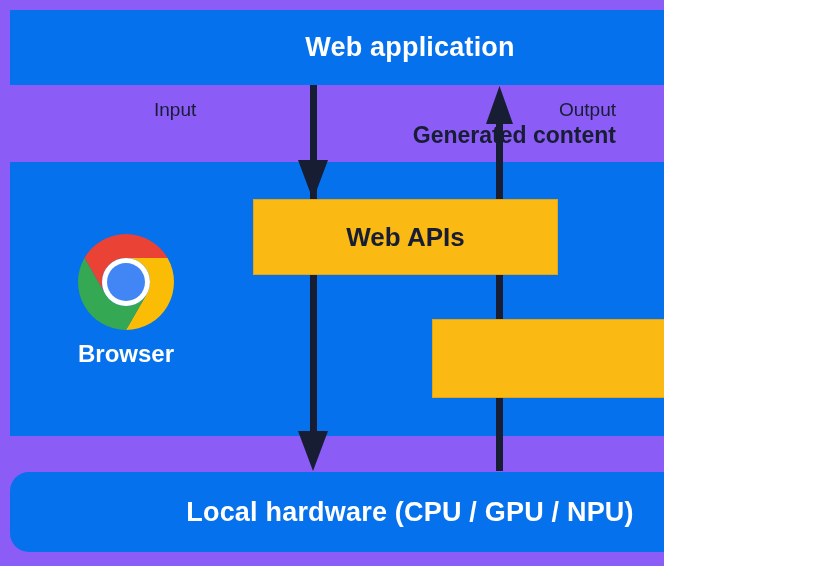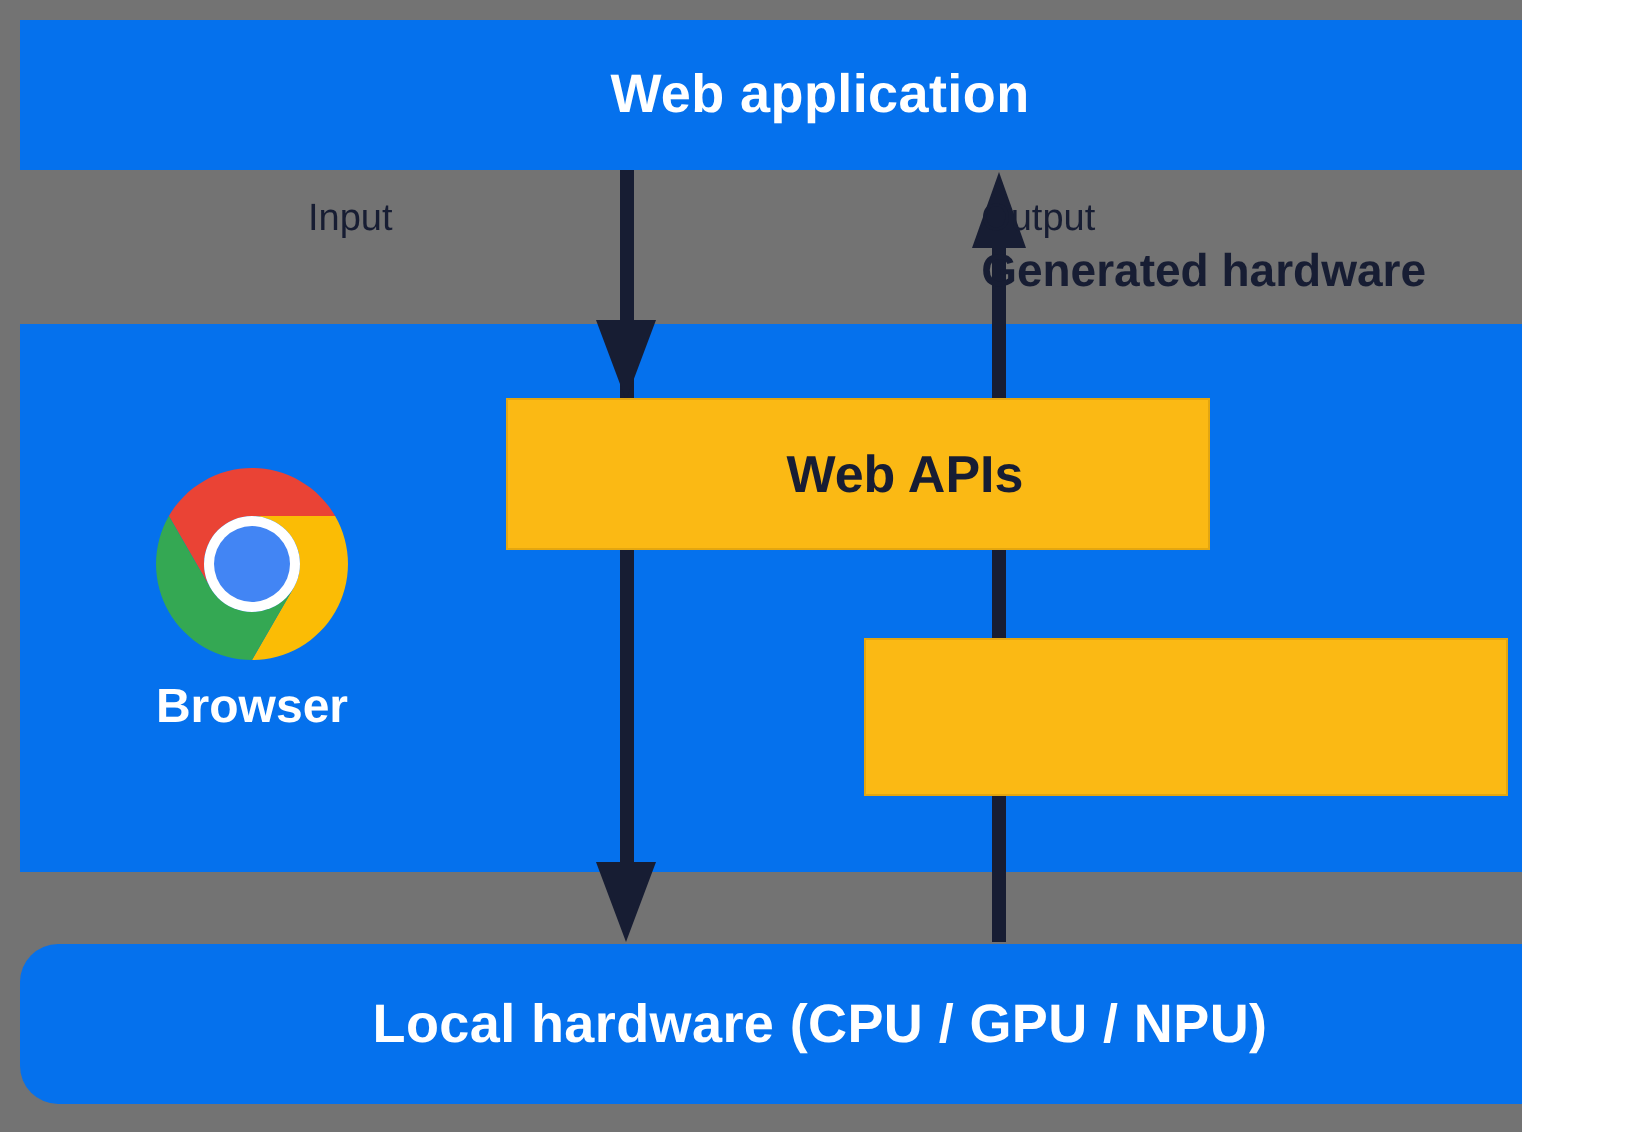--- a/index.html
+++ b/index.html
@@ -8,23 +8,23 @@
     --navy: #171D33;
     --white_text: #FFFFFF;
     --chrome_red: #EA4335;
     --chrome_green: #34A853;
     --chrome_yellow: #FBBC05;
     --chrome_blue: #4285F4;
   }
   html, body { margin: 0; padding: 0; background: #ffffff; }
   .canvas {
     position: relative;
-    width: 761px;
+    width: 664px;
     height: 566px;
-    background: #737373;
+    background: #8b5cf6;
     font-family: "Liberation Sans", sans-serif;
     overflow: hidden;
   }
   .abs { position: absolute; }
 
   
   .band {
     background: var(--blue, #0571ED);
     z-index: 1;
     display: flex;
@@ -39,21 +39,21 @@
     font-size: 27px;
     font-weight: bold;
     letter-spacing: 0.2px;
   }
 
   
   .flow-label { z-index: 5; color: var(--navy, #171D33); }
   .flow-label .small { font-size: 19px; line-height: 23px; font-weight: 400; }
   .flow-label .value { font-size: 23px; line-height: 28px; font-weight: bold; }
   .flow-input  { left: 113px; top: 98px; text-align: left; margin-left: 41px; }
-  .flow-output { right: 48px; top: 98px; }
+  .flow-output { right: 48px; top: 98px; text-align: right; }
 
   
   .shaft { background: var(--navy, #171D33); z-index: 2; }
   .shaft-down { left: 310px; top: 85px;  width: 7px; height: 350px; }
   .shaft-up   { left: 496px; top: 120px; width: 7px; height: 351px; }
   .head { background: var(--navy, #171D33); z-index: 2; }
   .head-down { clip-path: polygon(0 0, 100% 0, 50% 100%); }
   .head-up   { clip-path: polygon(50% 0, 100% 100%, 0 100%); }
   .head-down-upper { left: 298px; top: 160px; width: 30px; height: 40px; }
   .head-down-lower { left: 298px; top: 431px; width: 30px; height: 40px; }
@@ -64,21 +64,20 @@
     background: var(--yellow, #FBB914);
     z-index: 3;
     display: flex;
     flex-direction: column;
     align-items: center;
     justify-content: center;
     color: var(--navy, #171D33);
     font-weight: bold;
     text-align: right;
     box-shadow: inset 0 0 0 1px rgba(120, 84, 0, 0.18);
-    padding-left: 47px;
   }
   .box-webapis { left: 253px; top: 199px; width: 305px; height: 76px; font-size: 26px; }
   .box-builtin { left: 432px; top: 319px; width: 275px; height: 79px; font-size: 23px; line-height: 30px; }
 
   
   .chrome-logo { left: 78px; top: 234px; width: 96px; height: 96px; z-index: 3; }
   .browser-label {
     left: 64px; top: 340px; width: 124px;
     text-align: center;
     color: var(--white_text, #fff);
@@ -94,21 +93,21 @@
 
   <div class="abs band bar-top">
     <span class="band-label">Web application</span>
   </div>
 
   <div class="abs flow-label flow-input">
     <div class="small">Input</div>
   </div>
   <div class="abs flow-label flow-output">
     <div class="small">Output</div>
-    <div class="value">Generated hardware</div>
+    <div class="value">Generated content</div>
   </div>
 
   <div class="abs band panel-main"></div>
 
   <div class="abs shaft shaft-down"></div>
   <div class="abs head head-down head-down-upper"></div>
   <div class="abs head head-down head-down-lower"></div>
   <div class="abs shaft shaft-up"></div>
   <div class="abs head head-up head-up-top"></div>
 

